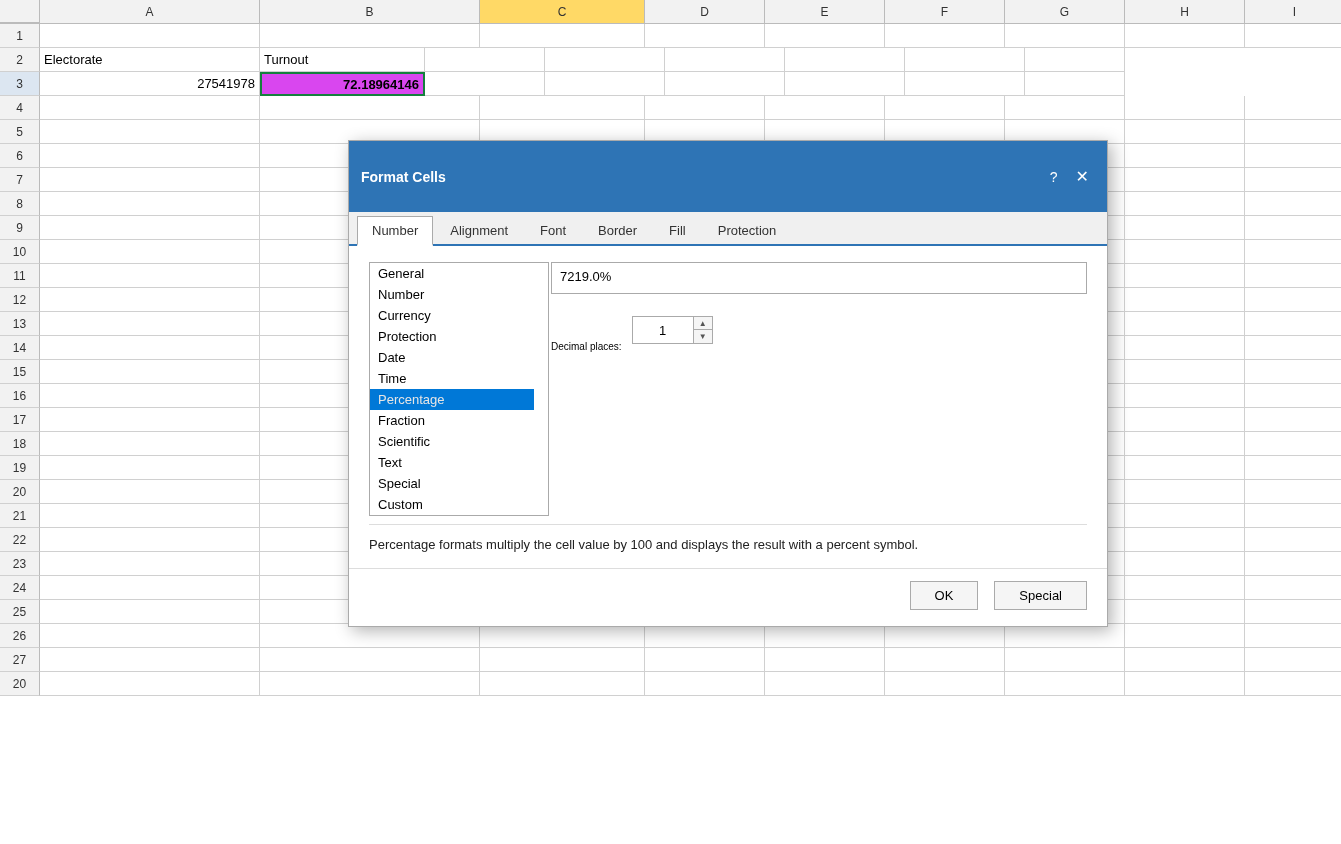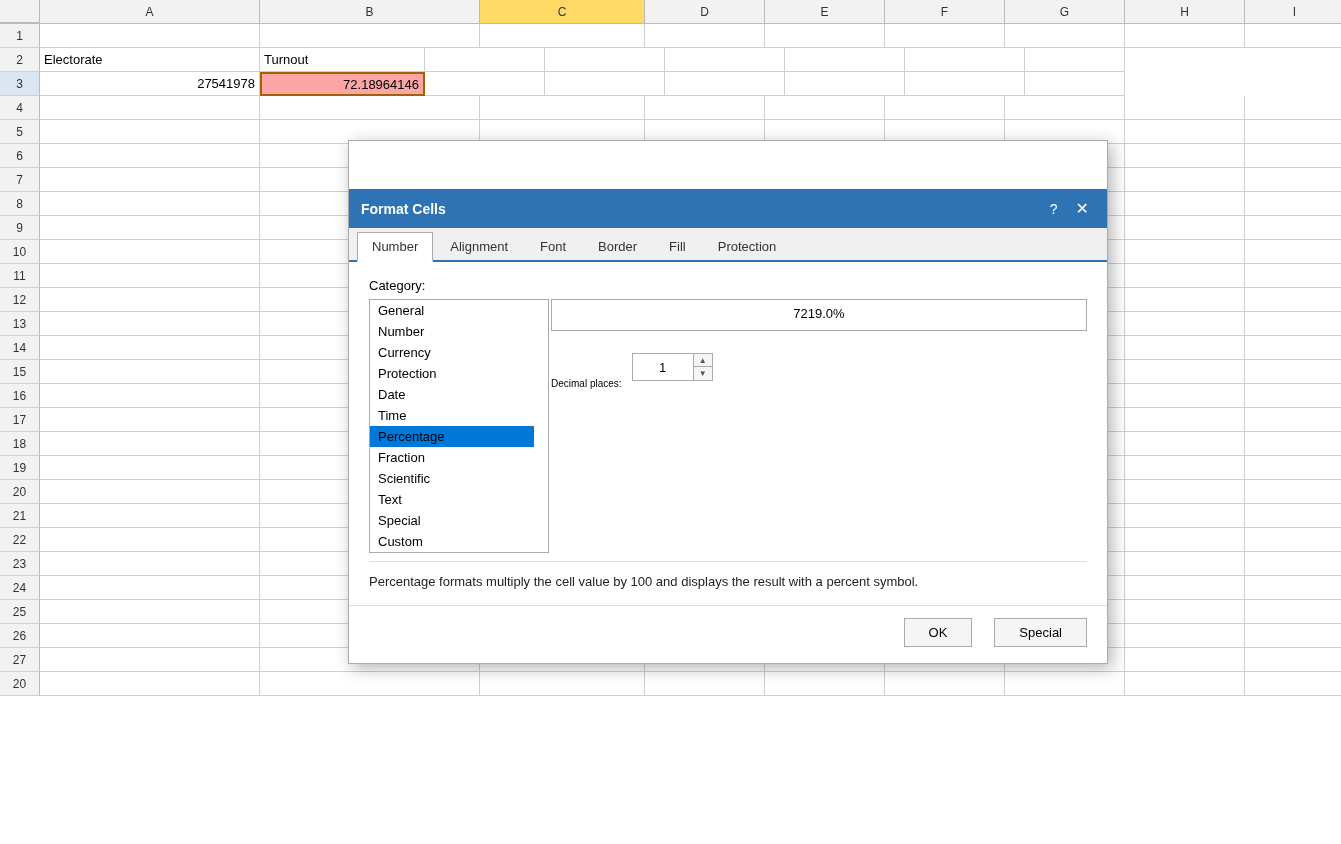--- a/index.html
+++ b/index.html
@@ -12,78 +12,78 @@
     .col-header-corner { width: 40px; min-width: 40px; background: #f2f2f2; border-right: 1px solid #bbb; border-bottom: 1px solid #bbb; }
     .col-header { display: flex; align-items: center; justify-content: center; background: #f2f2f2; border-right: 1px solid #bbb; font-size: 12px; color: #333; }
 
     .spreadsheet-body { display: flex; }
     .row-headers { display: flex; flex-direction: column; width: 40px; min-width: 40px; }
     .row-header { display: flex; align-items: center; justify-content: center; background: #f2f2f2; border-right: 1px solid #bbb; border-bottom: 1px solid #d0d0d0; font-size: 12px; color: #333; min-height: 24px; height: 24px; }
 
     .grid { display: flex; flex-direction: column; flex: 1; }
     .grid-row { display: flex; min-height: 24px; height: 24px; }
     .cell { display: flex; align-items: center; border-right: 1px solid #d0d0d0; border-bottom: 1px solid #d0d0d0; padding: 0 4px; font-size: 13px; overflow: hidden; white-space: nowrap; }
-    .cell.selected { border: 2px solid #a16207; background: #fca5a5; }
+    .cell.selected { border: 2px solid #15803d; background: #d946ef; font-weight: bold; }
     .cell.align-right { justify-content: flex-end; }
 
     
     .col-a { width: 220px; min-width: 220px; }
     .col-b { width: 220px; min-width: 220px; }
     .col-c { width: 165px; min-width: 165px; }
     .col-d { width: 120px; min-width: 120px; }
     .col-e { width: 120px; min-width: 120px; }
     .col-f { width: 120px; min-width: 120px; }
     .col-g { width: 120px; min-width: 120px; }
     .col-h { width: 120px; min-width: 120px; }
     .col-i { width: 100px; min-width: 100px; }
 
     
     .dialog-overlay { position: absolute; top: 0; left: 0; width: 100%; height: 100%; pointer-events: none; }
     .dialog { position: absolute; top: 140px; left: 348px; width: 760px; background: #fff; border: 1px solid #aaa; box-shadow: 4px 4px 16px rgba(0,0,0,0.3); pointer-events: all; }
-    .dialog-titlebar { background: #2e74b5; color: #fff; padding: 8px 12px; display: flex; align-items: center; justify-content: space-between; margin-top: 48px; }
+    .dialog-titlebar { background: #2e74b5; color: #fff; padding: 24px 12px; display: flex; align-items: center; justify-content: space-between; }
     .dialog-title { font-size: 14px; font-weight: 600; }
     .dialog-controls { display: flex; gap: 6px; align-items: center; }
     .dialog-btn-help { background: none; border: none; color: #fff; font-size: 14px; cursor: pointer; padding: 2px 6px; }
     .dialog-btn-close { background: none; border: none; color: #fff; font-size: 16px; cursor: pointer; padding: 2px 6px; }
 
     
     .dialog-tabs { display: flex; background: #f0f0f0; border-bottom: 2px solid #2e74b5; padding-top: 4px; padding-left: 8px; gap: 2px; }
     .tab { padding: 6px 14px; font-size: 13px; cursor: pointer; border: 1px solid transparent; border-bottom: none; background: #f0f0f0; color: #333; }
     .tab.active { background: #fff; border-color: #aaa; border-bottom: 2px solid #fff; margin-bottom: -2px; font-weight: 500; }
 
     
     .dialog-body { padding: 16px 20px; background: #fff; }
 
     .category-label { font-size: 13px; margin-bottom: 6px; }
 
     .category-area { display: flex; gap: 2px; align-items: flex-start; }
 
     .category-list-container { width: 180px; border: 1px solid #aaa; overflow: hidden; }
     .category-list { list-style: none; max-height: 260px; overflow-y: auto; }
     .category-list li { padding: 3px 8px; font-size: 13px; cursor: pointer; }
-    .category-list li.selected { background: #0078d7; color: #000000; }
+    .category-list li.selected { background: #0078d7; color: #e5e5e5; }
 
     .category-right { flex: 1; }
 
     .sample-box { margin-bottom: 14px; }
     .sample-label { font-size: 13px; margin-bottom: 4px; }
-    .sample-value { border: 1px solid #aaa; padding: 6px 24px; font-size: 13px; min-height: 32px; background: #fff; text-align: center; }
+    .sample-value { border: 1px solid #aaa; padding: 6px 8px; font-size: 13px; min-height: 32px; background: #fff; }
 
     .decimal-row { display: flex; align-items: center; gap: 10px; margin-bottom: 14px; }
     .decimal-label { font-size: 10px; text-underline-offset: 2px; margin-top: 33px; }
     .decimal-input-wrapper { display: flex; align-items: center; border: 1px solid #aaa; }
     .decimal-input { width: 60px; border: none; outline: none; padding: 4px 6px; font-size: 13px; text-align: center; }
     .spin-buttons { display: flex; flex-direction: column; border-left: 1px solid #aaa; }
     .spin-btn { width: 18px; height: 13px; background: #f5f5f5; border: none; cursor: pointer; display: flex; align-items: center; justify-content: center; font-size: 8px; color: #555; }
     .spin-btn:first-child { border-bottom: 1px solid #aaa; }
 
     .description-area { margin-top: 8px; padding-top: 12px; border-top: 1px solid #ddd; font-size: 13px; color: #222; }
 
     
-    .dialog-footer { display: flex; justify-content: flex-end; gap: 22px; padding: 12px 20px 16px; border-top: 1px solid #ddd; background: #fff; }
+    .dialog-footer { display: flex; justify-content: flex-end; gap: 16px; padding: 12px 20px 16px; border-top: 1px solid #ddd; background: #fff; }
     .footer-btn { padding: 6px 24px; font-size: 13px; cursor: pointer; border: 1px solid #aaa; background: #f5f5f5; }
     .footer-btn.primary { background: #f5f5f5; }
 
     
     .category-list-container { position: relative; }
   </style>
 </head>
 <body>
 
 <div class="spreadsheet">
@@ -458,21 +458,20 @@
       <div class="dialog-tabs" id="dialog-tabs">
           <div class="tab active">Number</div>
           <div class="tab">Alignment</div>
           <div class="tab">Font</div>
           <div class="tab">Border</div>
           <div class="tab">Fill</div>
           <div class="tab">Protection</div>
         </div>
 
       <div class="dialog-body">
-        <div class="category-label">Category:</div>
 
         <div class="category-area">
 
           <div class="category-list-container">
             <ul class="category-list" id="category-list" style="padding-right:14px;">
                 <li>General</li>
                 <li>Number</li>
                 <li>Currency</li>
                 <li>Protection</li>
                 <li>Date</li>

